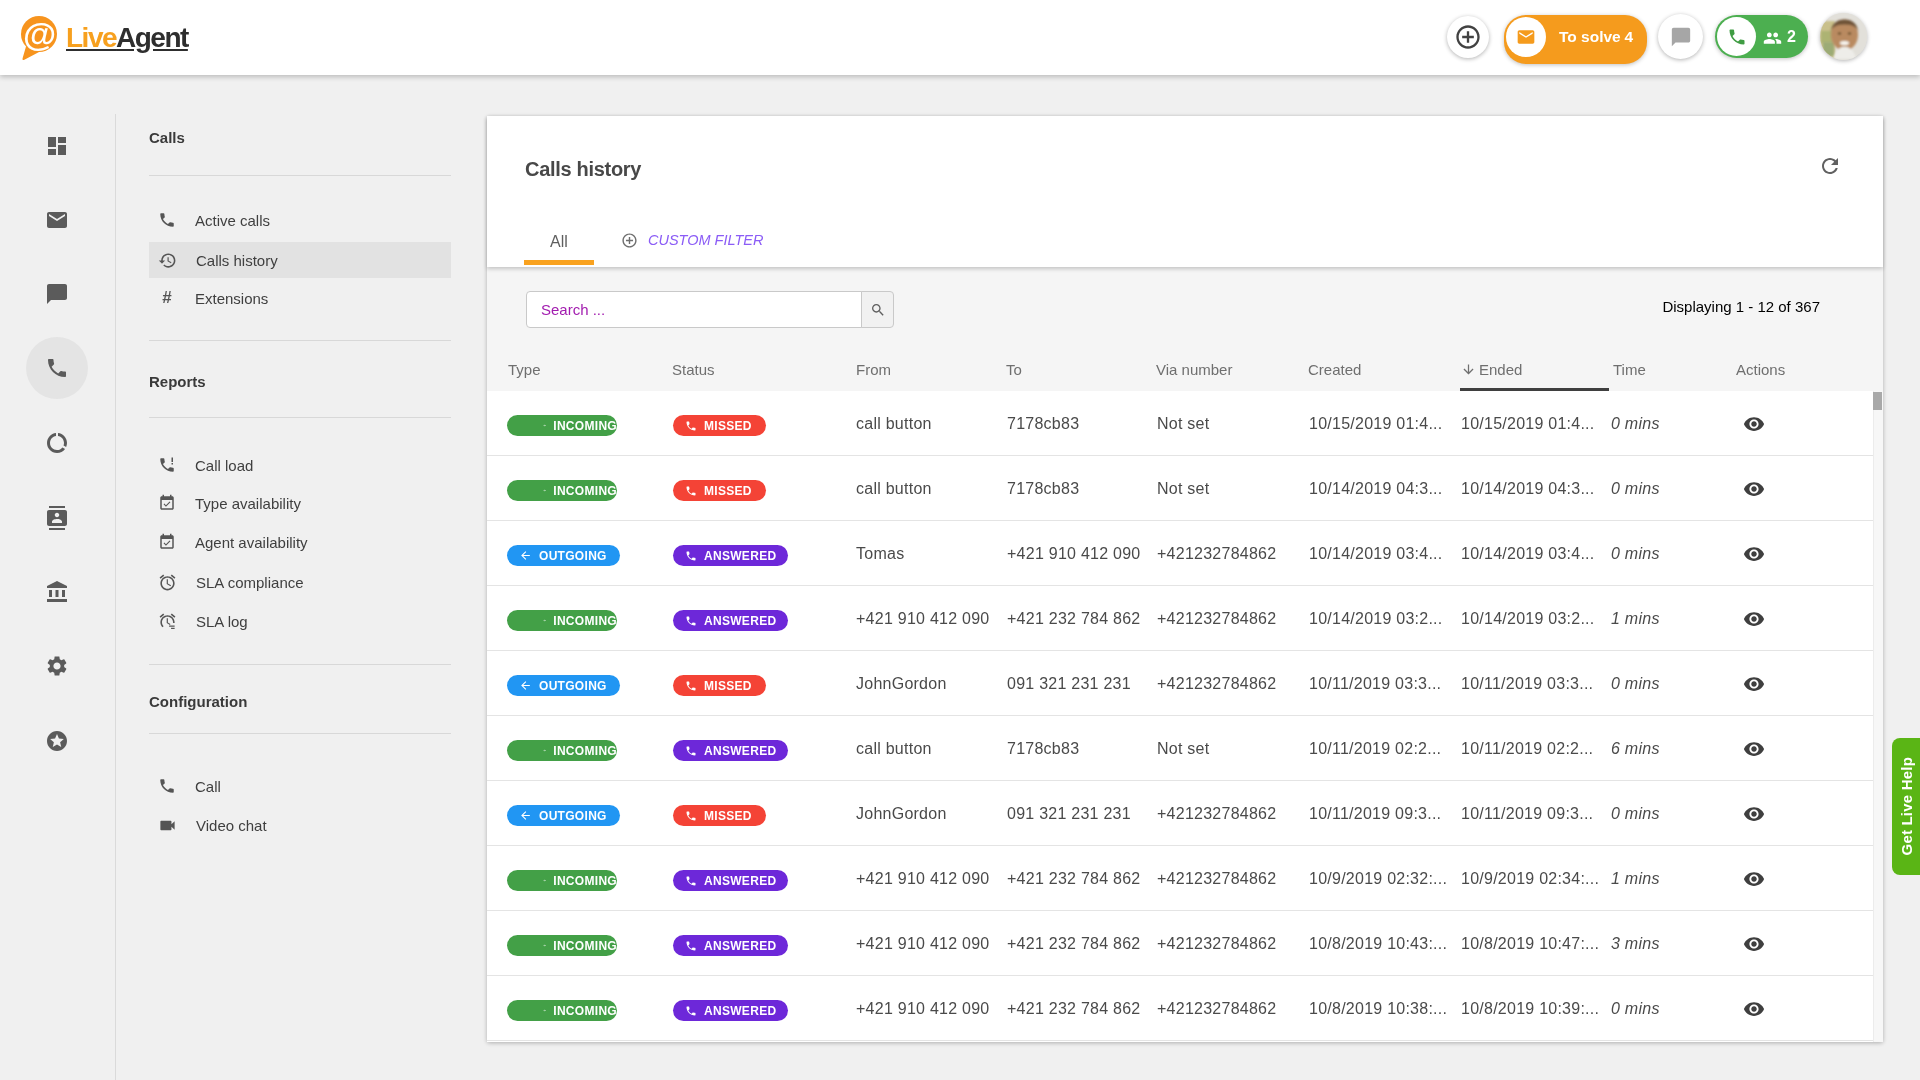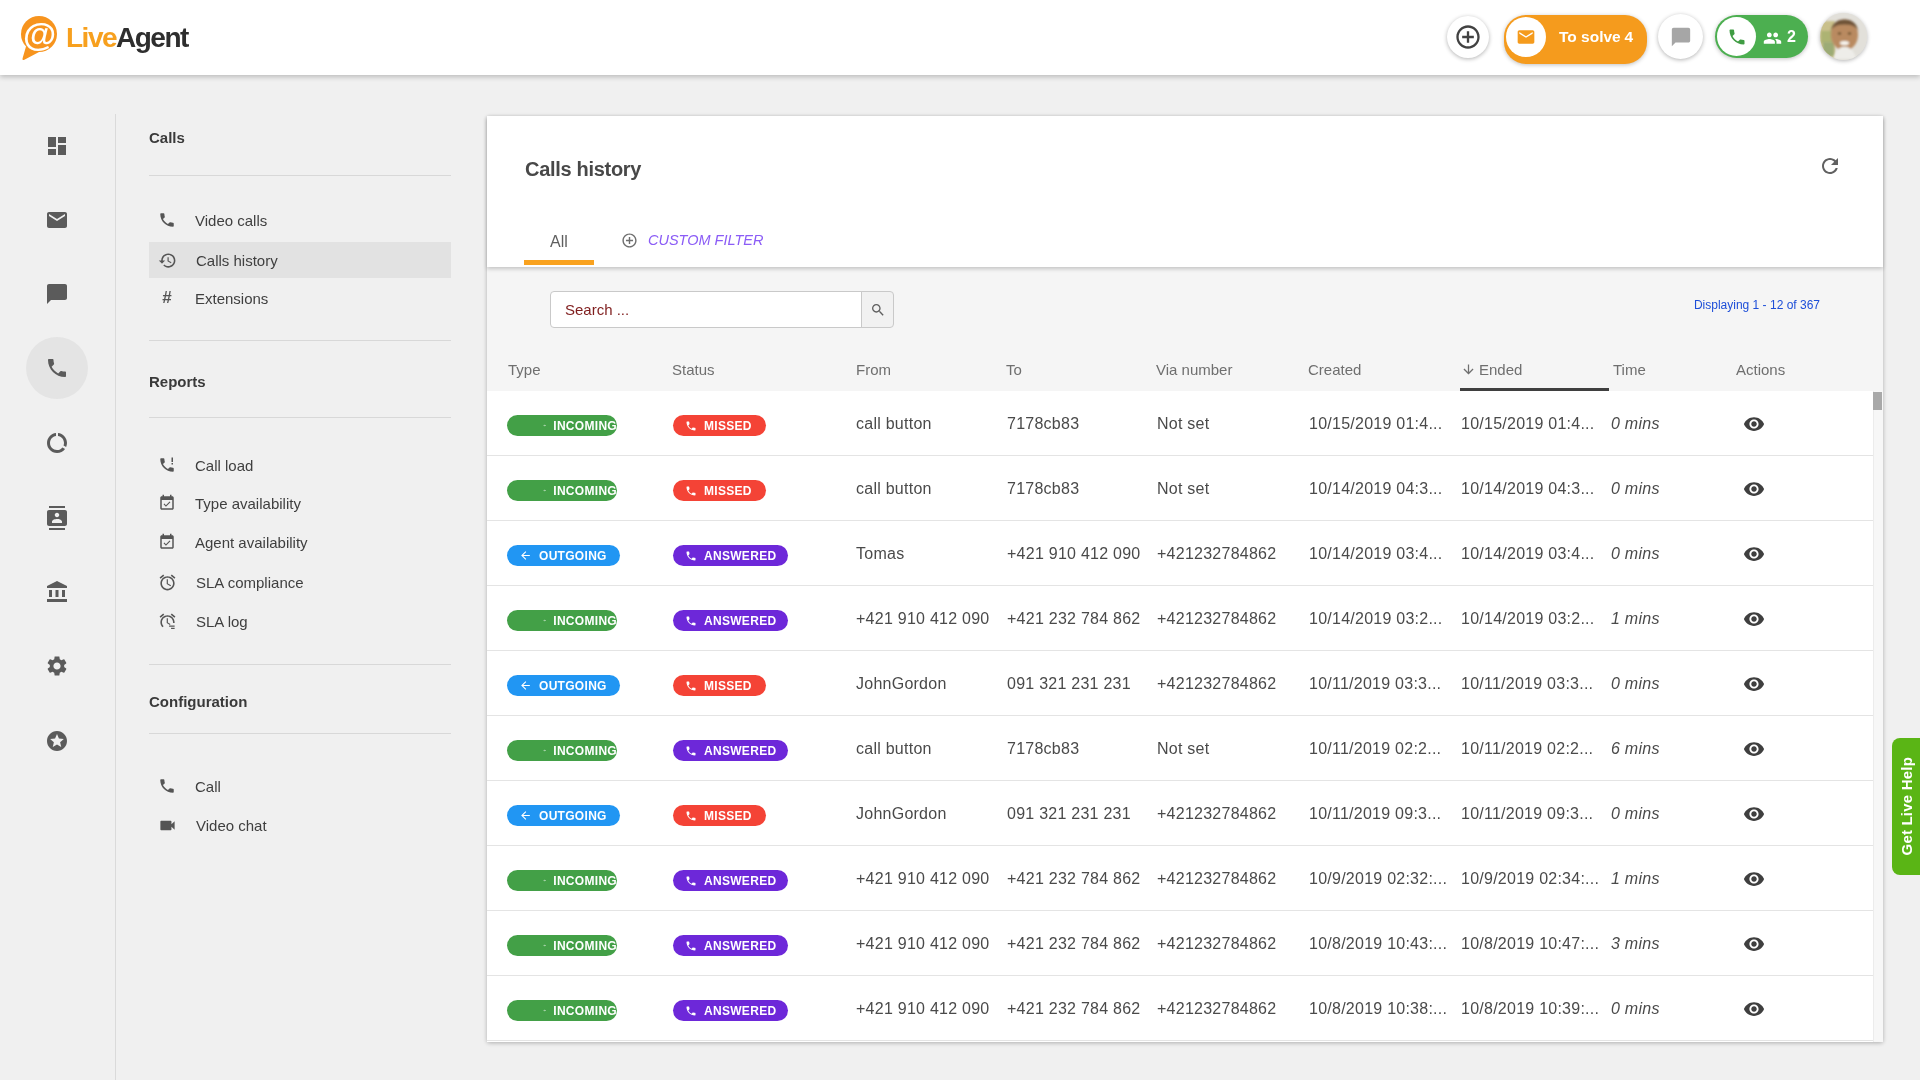--- a/index.html
+++ b/index.html
@@ -4,21 +4,21 @@
 <style>
 * { margin:0; padding:0; box-sizing:border-box; }
 html,body { width:1920px; height:1080px; overflow:hidden; background:#f0f0f0;
   font-family:"Liberation Sans", sans-serif; }
 
 
 #topbar { position:absolute; left:0; top:0; width:1920px; height:75px; background:#fff;
   box-shadow:0 2px 5px rgba(0,0,0,0.22); z-index:50; }
 #logo { position:absolute; }
 #logotext { position:absolute; left:66px; top:22px; font-size:28px; font-weight:bold;
-  letter-spacing:-1.5px; color:#2e2e2e; }
+  letter-spacing:-1.5px; color:#2e2e2e;text-decoration:underline; }
 #logotext .lv { color:#f7a01e; }
 
 .circbtn { position:absolute; border-radius:50%; background:#fff;
   box-shadow:0 1px 4px rgba(0,0,0,0.3); display:flex; align-items:center; justify-content:center; }
 #btn-add { left:1447px; top:16px; width:42px; height:42px; }
 #btn-chat { left:1658px; top:14px; width:45px; height:45px; }
 #pill-solve { position:absolute; left:1504px; top:15px; width:143px; height:49px;
   background:#f59b1d; border-radius:22px; box-shadow:0 1px 4px rgba(0,0,0,0.25); }
 #pill-solve .wcirc { position:absolute; left:2px; top:2px; width:40px; height:40px;
   background:#fff; border-radius:50%; display:flex; align-items:center; justify-content:center; }
@@ -61,25 +61,25 @@
 #refresh { position:absolute; right:41px; top:38px; }
 .tab { position:absolute; top:116px; height:33px; font-size:16px; color:#5f5f5f; }
 #tab-all { left:37px; width:70px; text-align:center; line-height:20px; }
 #tab-all .bar { position:absolute; left:0; bottom:0; width:70px; height:5px; background:#f9a21f; }
 #tab-cf { left:134px; height:20px; display:flex; color:#8b5cf6; font-size:14.5px;font-style:italic; }
 #tab-cf svg { margin-right:10px; }
 
 
 #search { position:absolute; left:39px; top:175px; width:336px; height:37px; background:#fff;
   border:1px solid #c9c9c9; border-radius:4px 0 0 4px; line-height:35px; padding-left:14px;
-  font-size:15px; color:#7f1d1d;margin-left:24px; }
+  font-size:15px; color:#a21caf; }
 #searchbtn { position:absolute; left:374px; top:175px; width:33px; height:37px; background:#f1f1f1;
   border:1px solid #c9c9c9; border-radius:0 4px 4px 0; display:flex; align-items:center;
   justify-content:center; }
-#displaying { position:absolute; right:63px; top:182px; font-size:12px; color:#1d4ed8; }
+#displaying { position:absolute; right:63px; top:182px; font-size:15px; color:#000000; }
 
 
 .th { position:absolute; top:245px; font-size:15px; color:#6f6f6f; }
 #ended-th { display:flex; align-items:center; }
 #ended-bar { position:absolute; left:973px; top:272px; width:149px; height:3px; background:#3f3f3f; }
 
 
 #rows { position:absolute; left:0; top:275px; width:1396px; height:651px; background:#fff; }
 .row { position:absolute; left:0; width:1396px; height:65px; border-bottom:1px solid #e4e4e4;
   background:#fff; }
@@ -205,21 +205,21 @@
   </svg>
 
 <div id="menu">
     <div class="mhead" style="top:19px">Calls</div>
 <div class="mdiv" style="top:65px"></div>
 <div class="msel" style="top:132px"></div>
 <div class="mitem" style="top:100px">
       <svg width="18" height="18" viewBox="0 0 24 24" fill="#555">
         <path d="M6.62 10.79c1.44 2.83 3.76 5.14 6.59 6.59l2.2-2.2c.27-.27.67-.36 1.02-.24 1.12.37 2.33.57 3.57.57.55 0 1 .45 1 1V20c0 .55-.45 1-1 1-9.39 0-17-7.61-17-17 0-.55.45-1 1-1h3.5c.55 0 1 .45 1 1 0 1.25.2 2.45.57 3.57.11.35.03.74-.25 1.02l-2.2 2.2z"></path>
       </svg>
-      <span class="t">Video calls</span>
+      <span class="t">Active calls</span>
     </div>
 <div class="mitem" style="top:140px">
       <svg width="19" height="19" viewBox="0 0 24 24" fill="#555">
         <path d="M13 3c-4.97 0-9 4.03-9 9H1l3.89 3.89.07.14L9 12H6c0-3.87 3.13-7 7-7s7 3.13 7 7-3.13 7-7 7c-1.93 0-3.68-.79-4.94-2.06l-1.42 1.42C8.27 19.99 10.51 21 13 21c4.97 0 9-4.03 9-9s-4.03-9-9-9zm-1 5v5l4.28 2.54.72-1.21-3.5-2.08V8H12z"></path>
       </svg>
       <span class="t">Calls history</span>
     </div>
 <div class="mitem" style="top:178px">
       <span class="hash">#</span>
       <span class="t">Extensions</span>

